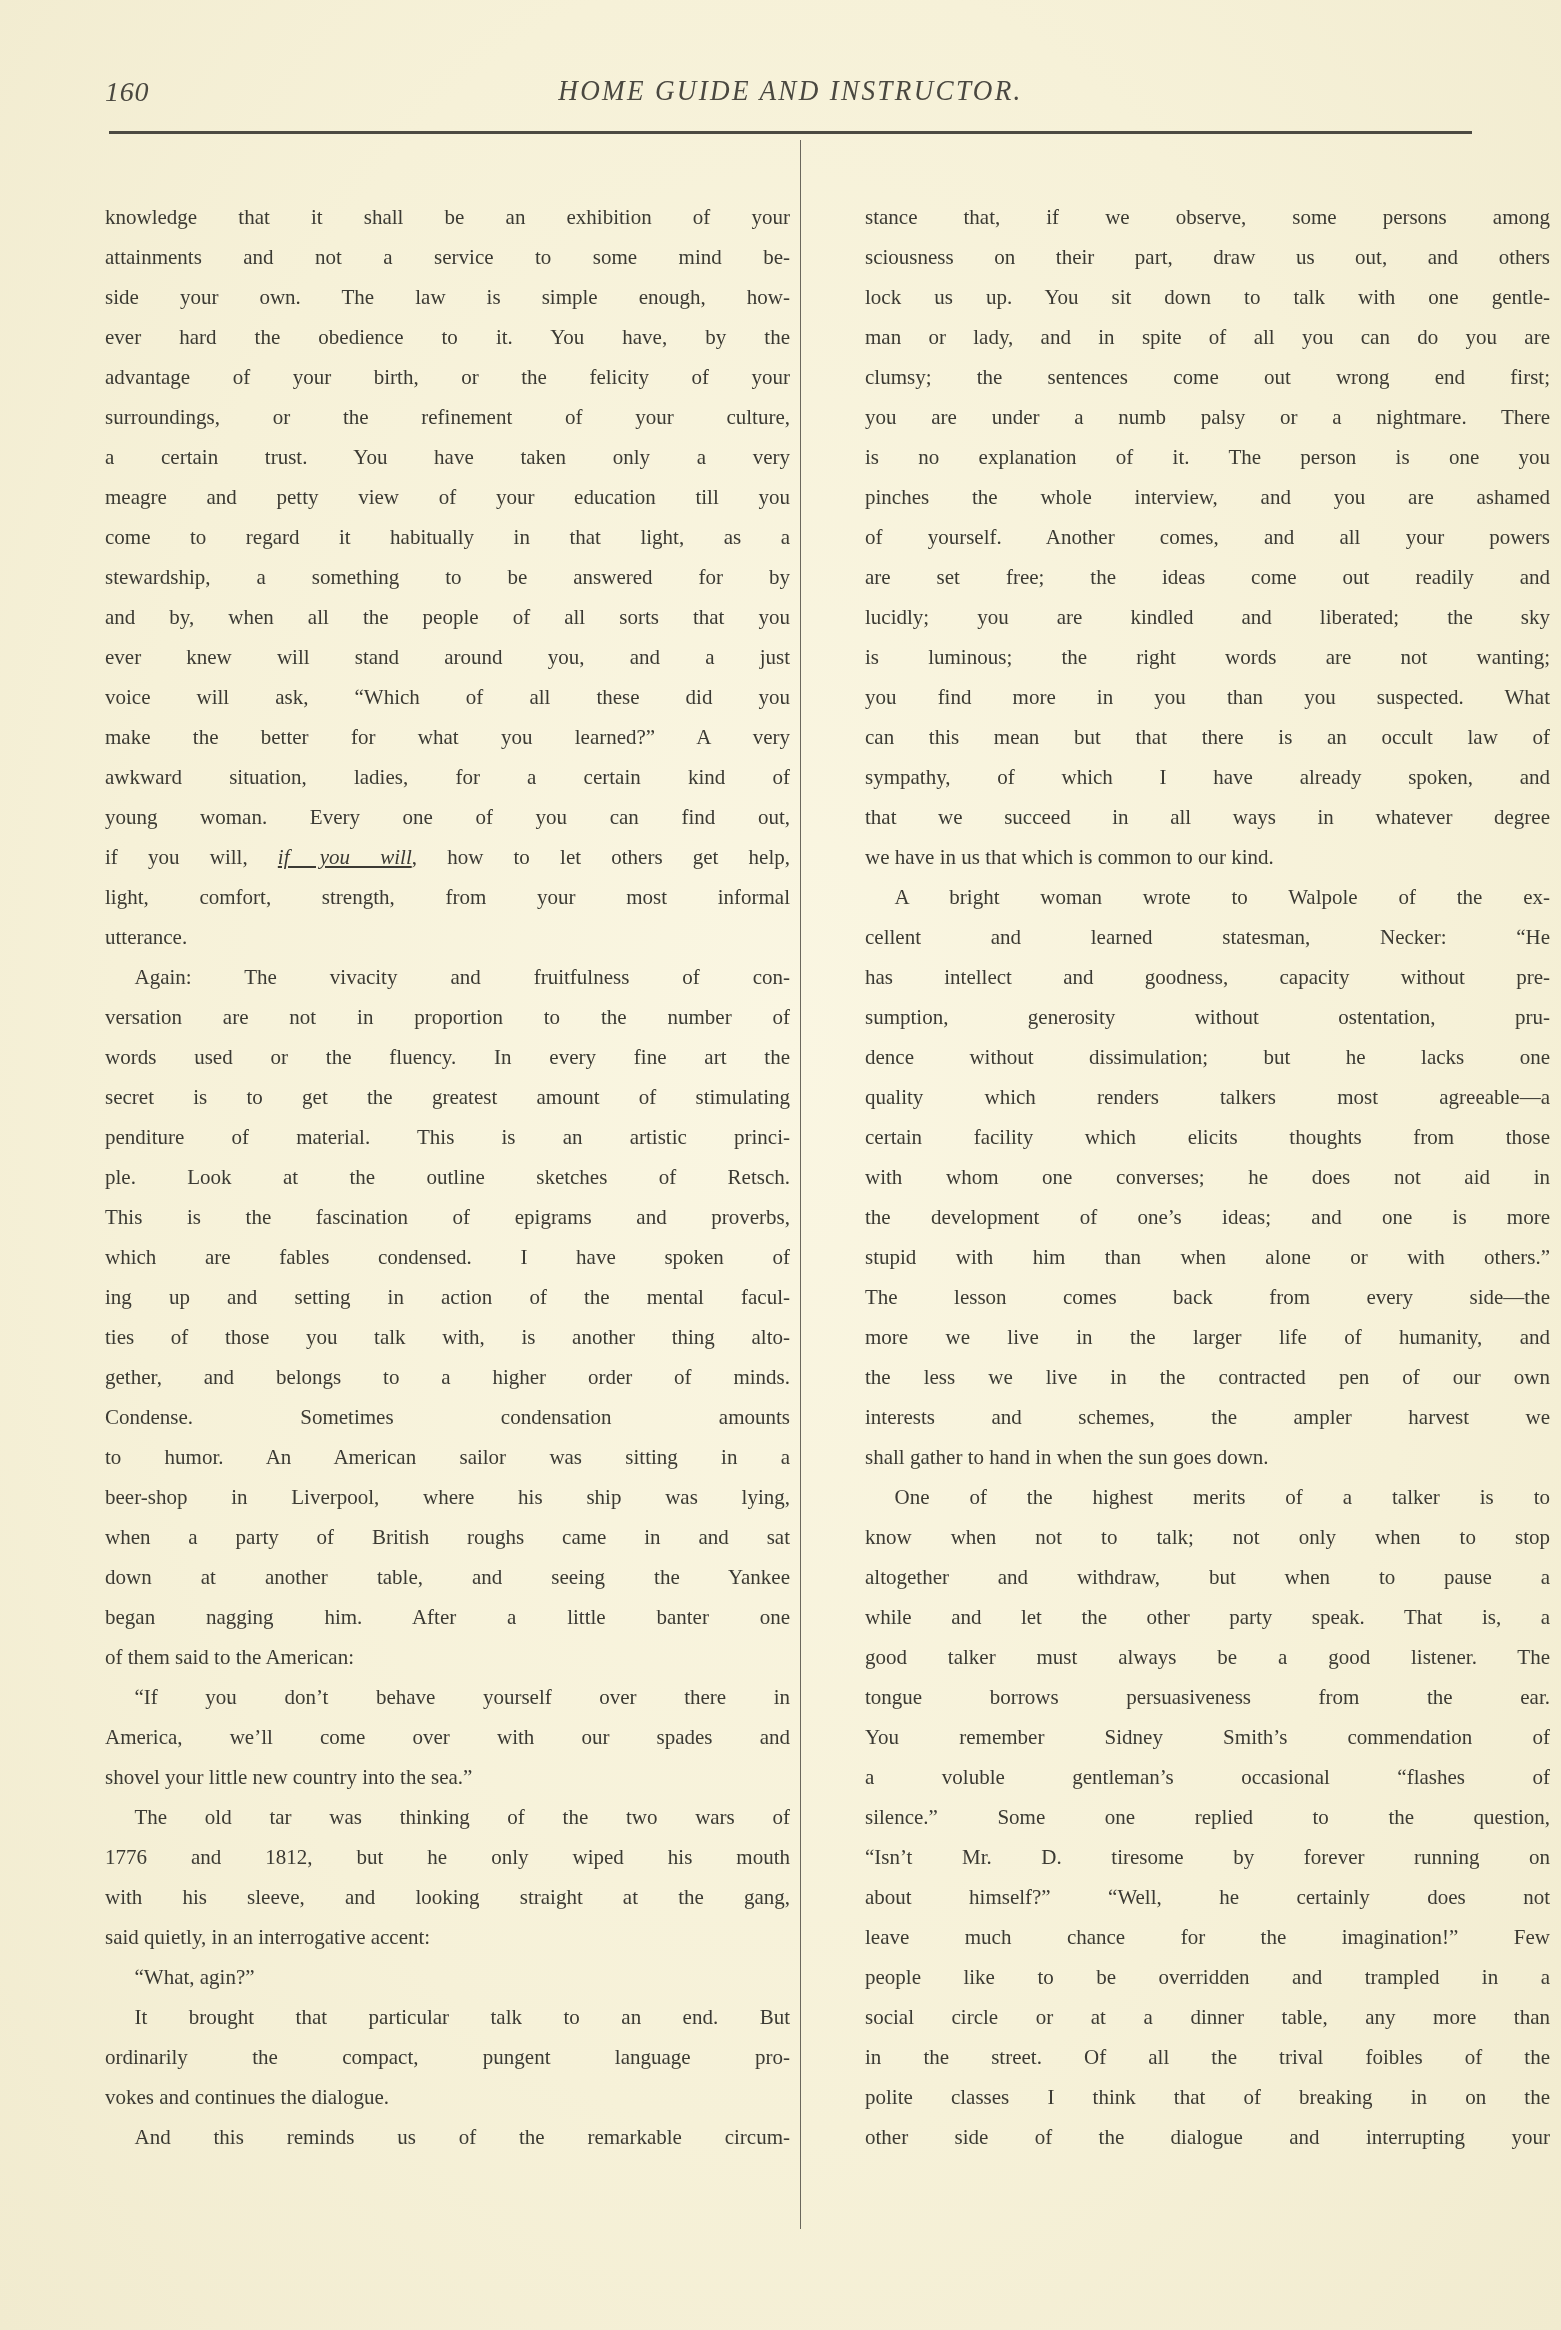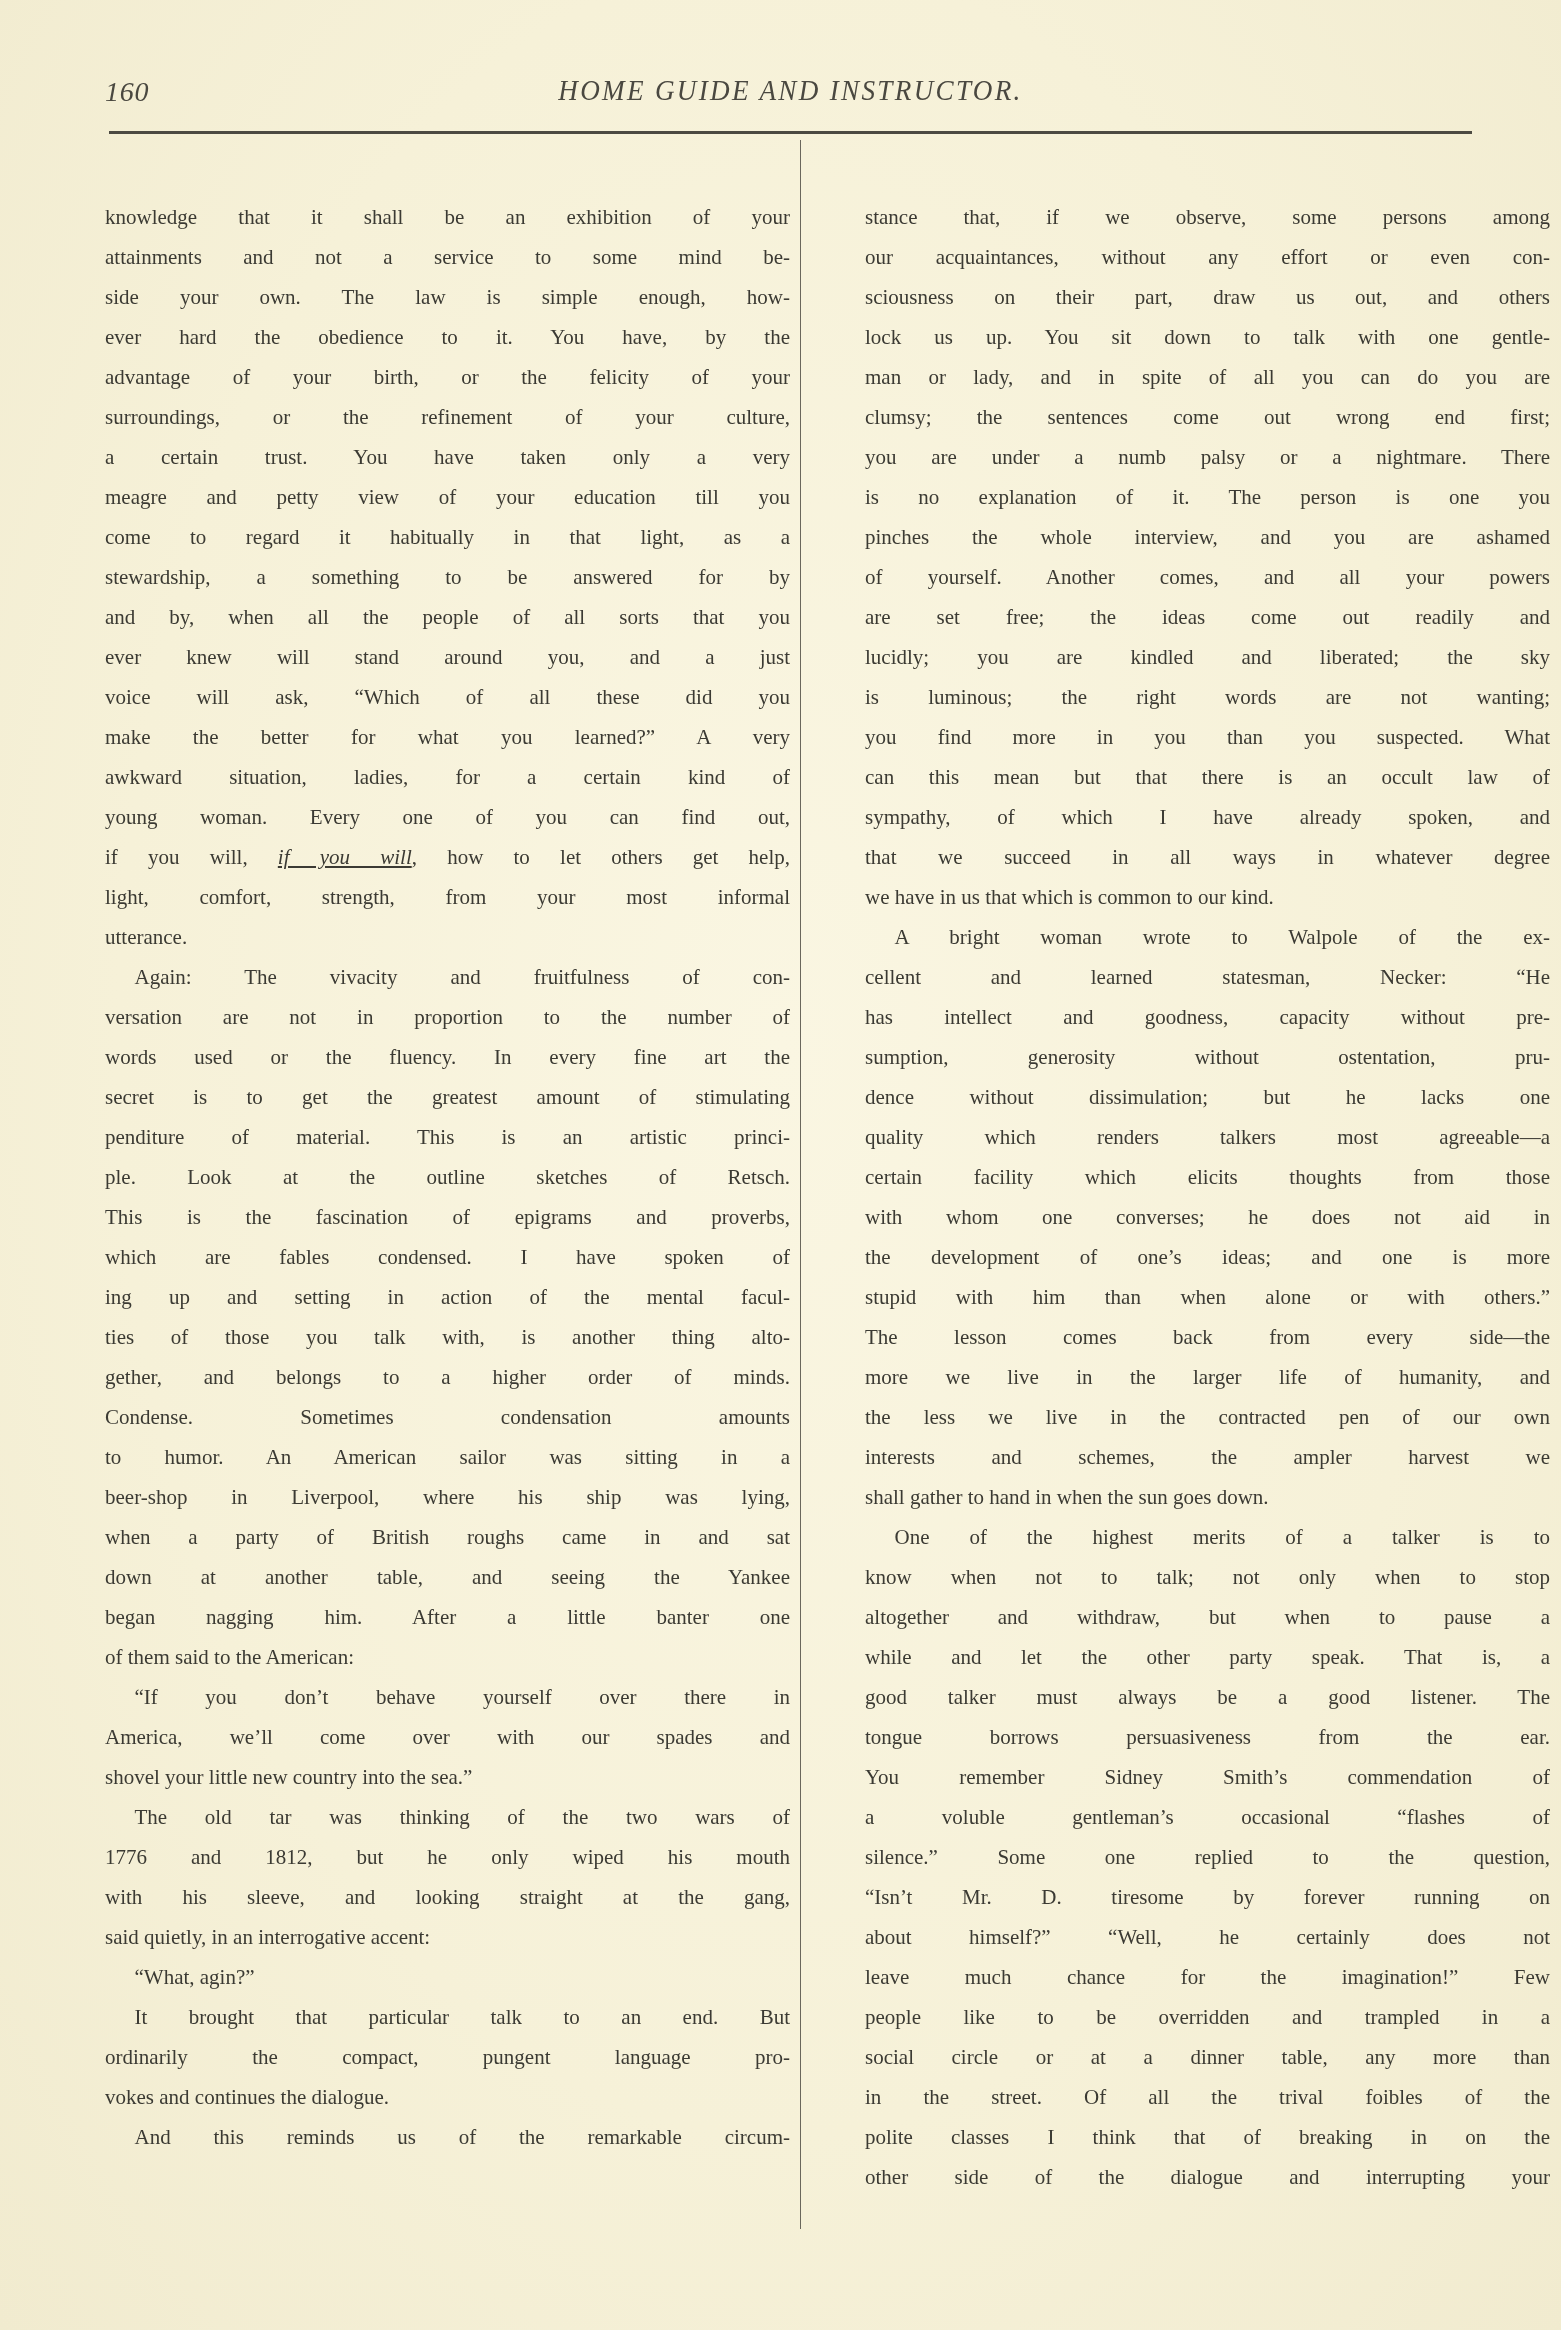--- a/index.html
+++ b/index.html
@@ -107,21 +107,20 @@
       <span class="line">with his sleeve, and looking straight at the gang,</span>
       <span class="line last">said quietly, in an interrogative accent:</span>
       <span class="line indent last">“What, agin?”</span>
       <span class="line indent">It brought that particular talk to an end. But</span>
       <span class="line">ordinarily the compact, pungent language pro-</span>
       <span class="line last">vokes and continues the dialogue.</span>
       <span class="line indent">And this reminds us of the remarkable circum-</span>
     </div>
   <div class="column col-right">
       <span class="line">stance that, if we observe, some persons among</span>
-      <span class="line">our acquaintances, without any effort or even con-</span>
       <span class="line">sciousness on their part, draw us out, and others</span>
       <span class="line">lock us up. You sit down to talk with one gentle-</span>
       <span class="line">man or lady, and in spite of all you can do you are</span>
       <span class="line">clumsy; the sentences come out wrong end first;</span>
       <span class="line">you are under a numb palsy or a nightmare. There</span>
       <span class="line">is no explanation of it. The person is one you</span>
       <span class="line">pinches the whole interview, and you are ashamed</span>
       <span class="line">of yourself. Another comes, and all your powers</span>
       <span class="line">are set free; the ideas come out readily and</span>
       <span class="line">lucidly; you are kindled and liberated; the sky</span>

